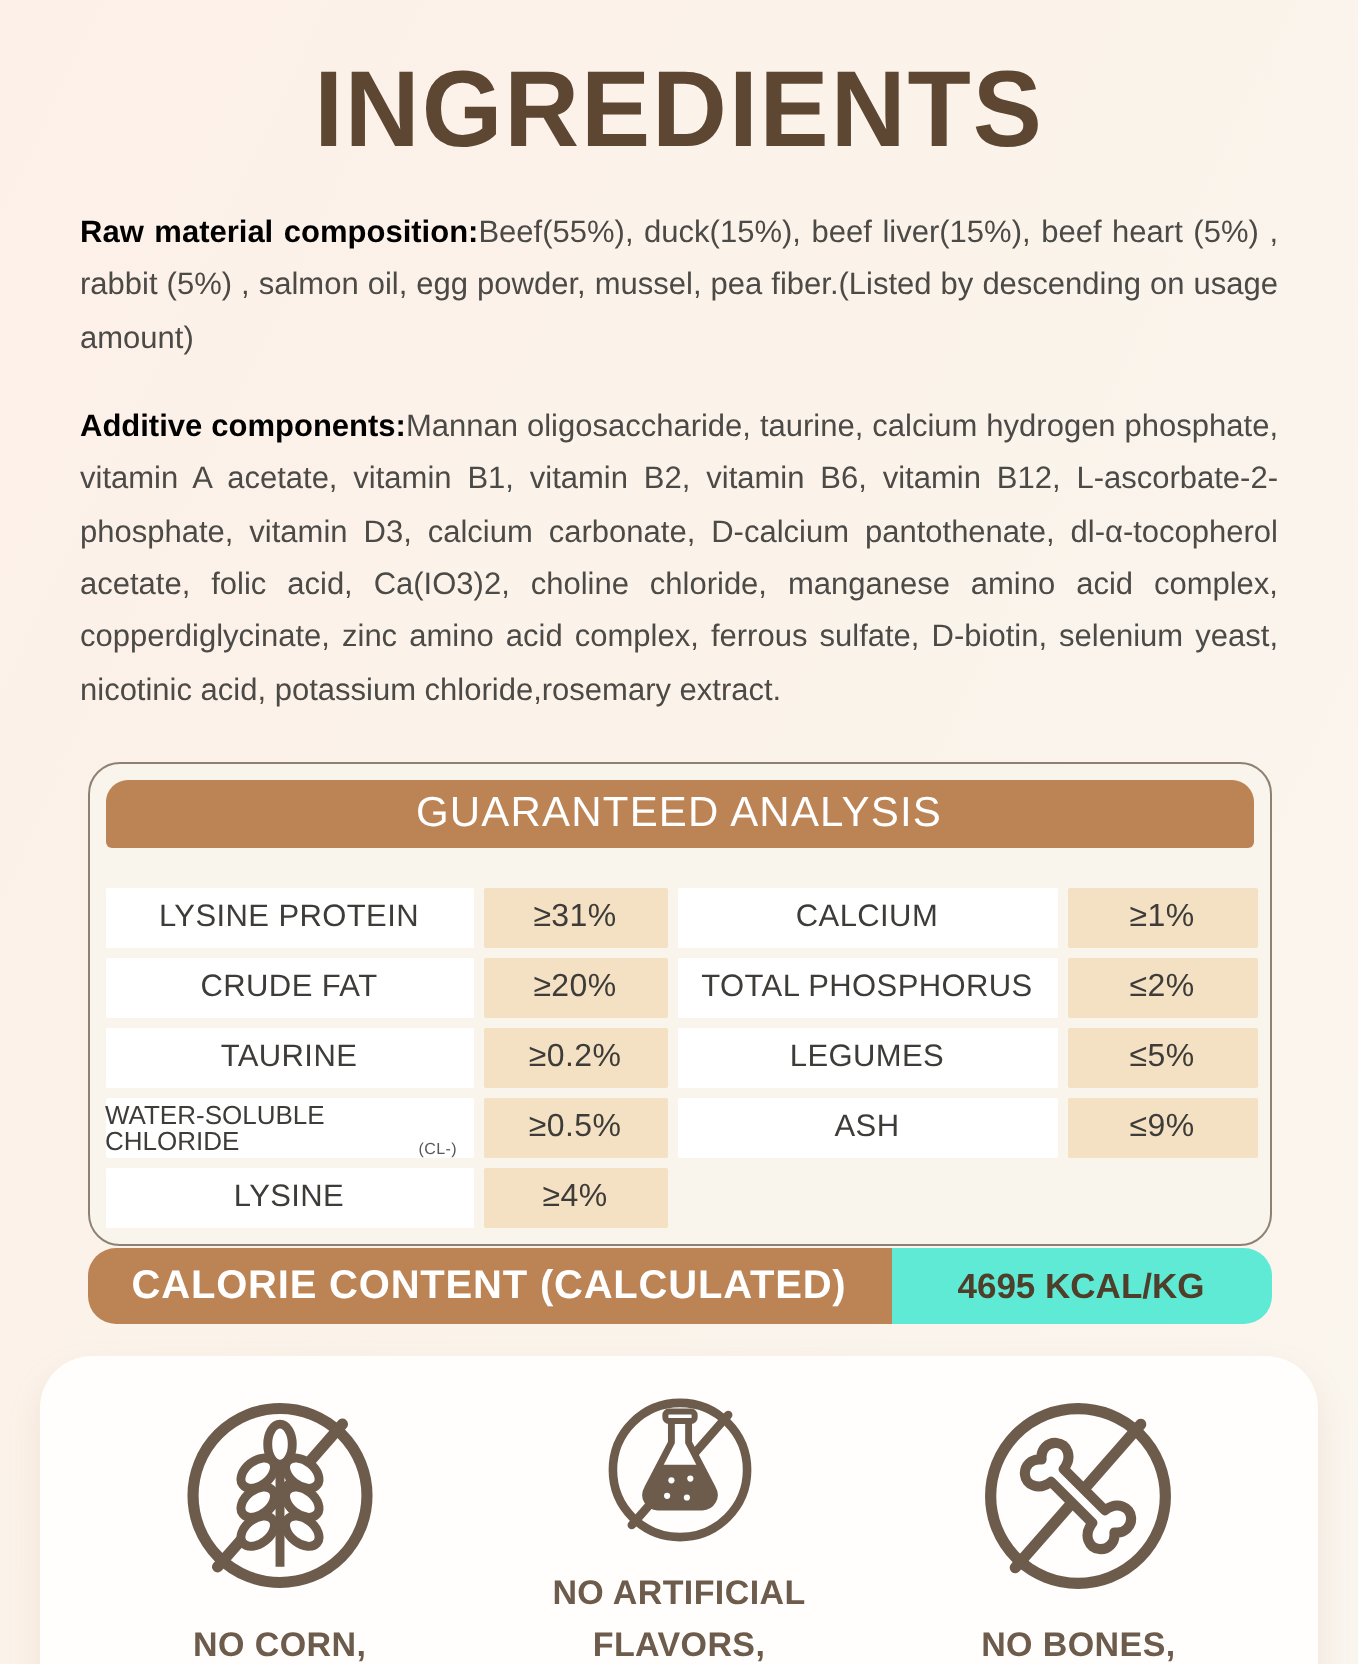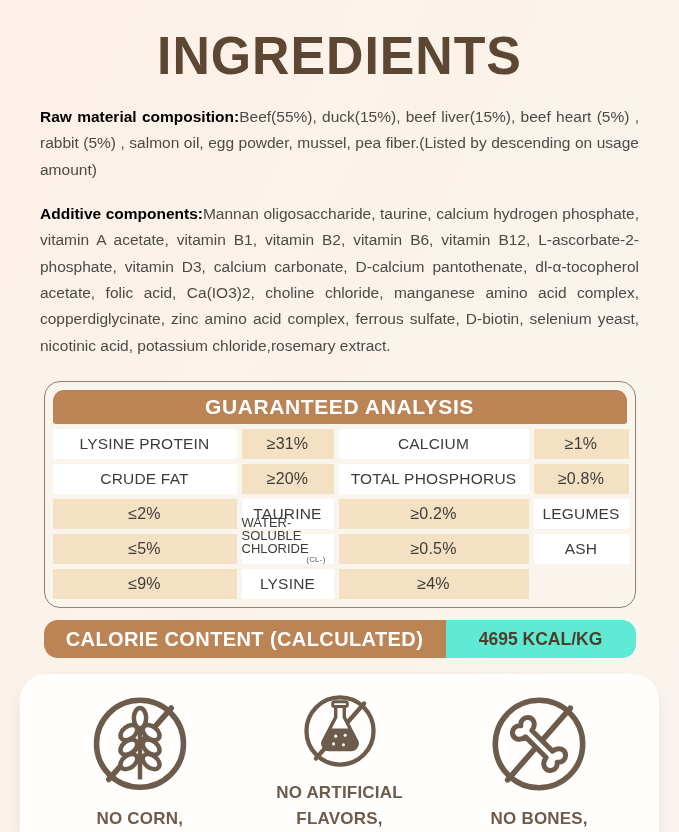--- a/index.html
+++ b/index.html
@@ -38,52 +38,52 @@
     border: 1px solid #8d8174;
     border-radius: 16px;
     padding: 8px;
   }
   .analysis-header {
     height: 34px;
     background: #bc8355;
     border-radius: 11px 11px 3px 3px;
     color: #ffffff;
     font-size: 21px;
-    font-weight: bold;
+    font-weight: normal;
     letter-spacing: 0.6px;
     display: flex;
     align-items: center;
     justify-content: center;
-    margin-bottom: 5px;
+    margin-bottom: 20px;
   }
   .analysis-grid {
     display: grid;
     grid-template-columns: 184px 92px 190px 95px;
     gap: 5px;
   }
   .cell {
     height: 30px;
     display: flex;
     align-items: center;
     justify-content: center;
     font-size: 15.5px;
     letter-spacing: 0.2px;
     color: #3e3c39;
     border-radius: 1px;
   }
   .cell.label { background: #ffffff; }
   .cell.value { background: #f4e1c3; font-size: 16px; }
-  .cell.label.stacked { flex-direction: column; justify-content: flex-end; line-height: 1; }
+  .cell.label.stacked { justify-content: space-between; line-height: 1; }
   .rl-text.small { font-size: 13px; letter-spacing: 0; }
   .rl-sub { font-size: 8px; color: #5a5document854; align-self: flex-end; margin-right: 8px; margin-top: 1px; color:#5a5854; }
   
   .calorie-bar {
     width: 592px;
     height: 38px;
-    margin: 12px auto 0 auto;
+    margin: 1px auto 0 auto;
     display: flex;
     border-radius: 14px;
     overflow: hidden;
   }
   .calorie-left {
     flex: 1;
     background: #bc8355;
     color: #ffffff;
     font-size: 20px;
     font-weight: bold;
@@ -146,21 +146,20 @@
   <div class="analysis-grid">
 
     <div class="cell label">LYSINE PROTEIN</div>
     <div class="cell value">≥31%</div>
     <div class="cell label">CALCIUM</div>
     <div class="cell value">≥1%</div>
 
     <div class="cell label">CRUDE FAT</div>
     <div class="cell value">≥20%</div>
     <div class="cell label">TOTAL PHOSPHORUS</div>
-    <div class="cell value">≥0.8%</div>
 
     <div class="cell value">≤2%</div>
     <div class="cell label">TAURINE</div>
     <div class="cell value">≥0.2%</div>
 
     <div class="cell label">LEGUMES</div>
     <div class="cell value">≤5%</div>
     <div class="cell label stacked">
       <span class="rl-text small">WATER-SOLUBLE CHLORIDE</span>
       <span class="rl-sub">(CL-)</span>

